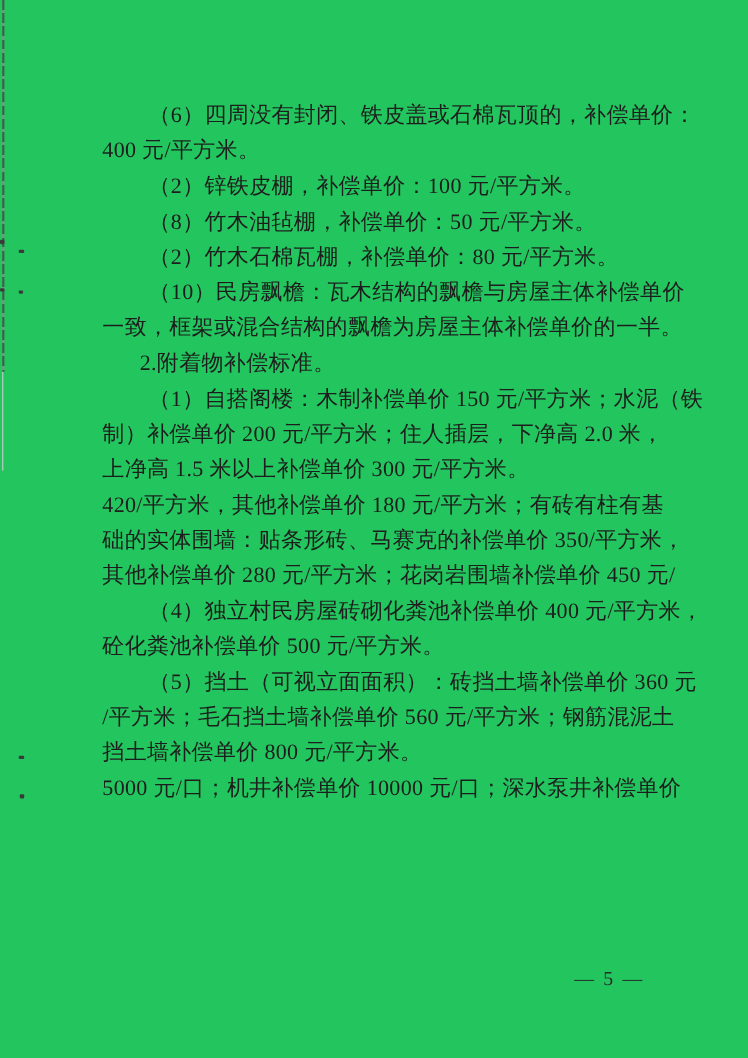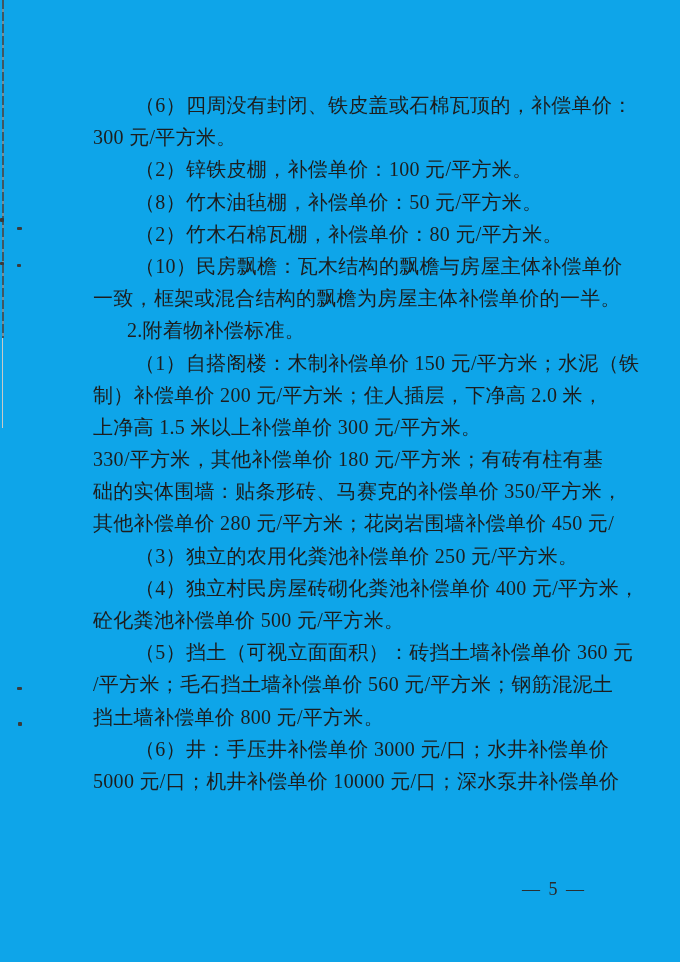--- a/index.html
+++ b/index.html
@@ -9,21 +9,21 @@
     height: 962px;
     position: relative;
     overflow: hidden;
     background: #fcfcfb;
     color: #1d1d1d;
     font-family: "Liberation Serif", "DejaVu Serif", serif;
   }
   .page {
     position: absolute;
     inset: 0;
-    background: #0ea5e9;
+    background: #22c55e;
   }
   
   .scan-line {
     position: absolute;
     left: 2px;
     top: 0;
     width: 2px;
     height: 338px;
     background: repeating-linear-gradient(
       to bottom,
@@ -87,38 +87,36 @@
   <div class="scan-line-faint"></div>
   <div class="speck s1"></div>
   <div class="speck s2"></div>
   <div class="speck s3"></div>
   <div class="speck s4"></div>
   <div class="speck e1"></div>
   <div class="speck e2"></div>
 
   <div class="text-block">
     <div class="line indent">（6）四周没有封闭、铁皮盖或石棉瓦顶的，补偿单价：</div>
-    <div class="line">300 元/平方米。</div>
+    <div class="line">400 元/平方米。</div>
     <div class="line indent">（2）锌铁皮棚，补偿单价：100 元/平方米。</div>
     <div class="line indent">（8）竹木油毡棚，补偿单价：50 元/平方米。</div>
     <div class="line indent">（2）竹木石棉瓦棚，补偿单价：80 元/平方米。</div>
     <div class="line indent">（10）民房飘檐：瓦木结构的飘檐与房屋主体补偿单价</div>
     <div class="line">一致，框架或混合结构的飘檐为房屋主体补偿单价的一半。</div>
     <div class="line head-indent">2.附着物补偿标准。</div>
     <div class="line indent">（1）自搭阁楼：木制补偿单价 150 元/平方米；水泥（铁</div>
     <div class="line">制）补偿单价 200 元/平方米；住人插层，下净高 2.0 米，</div>
     <div class="line">上净高 1.5 米以上补偿单价 300 元/平方米。</div>
-    <div class="line">330/平方米，其他补偿单价 180 元/平方米；有砖有柱有基</div>
+    <div class="line">420/平方米，其他补偿单价 180 元/平方米；有砖有柱有基</div>
     <div class="line">础的实体围墙：贴条形砖、马赛克的补偿单价 350/平方米，</div>
     <div class="line">其他补偿单价 280 元/平方米；花岗岩围墙补偿单价 450 元/</div>
-    <div class="line indent">（3）独立的农用化粪池补偿单价 250 元/平方米。</div>
     <div class="line indent">（4）独立村民房屋砖砌化粪池补偿单价 400 元/平方米，</div>
     <div class="line">砼化粪池补偿单价 500 元/平方米。</div>
     <div class="line indent">（5）挡土（可视立面面积）：砖挡土墙补偿单价 360 元</div>
     <div class="line">/平方米；毛石挡土墙补偿单价 560 元/平方米；钢筋混泥土</div>
     <div class="line">挡土墙补偿单价 800 元/平方米。</div>
-    <div class="line indent">（6）井：手压井补偿单价 3000 元/口；水井补偿单价</div>
     <div class="line">5000 元/口；机井补偿单价 10000 元/口；深水泵井补偿单价</div>
   </div>
 
   <div class="page-number">— 5 —</div>
 
 </div>
 
 </body></html>

